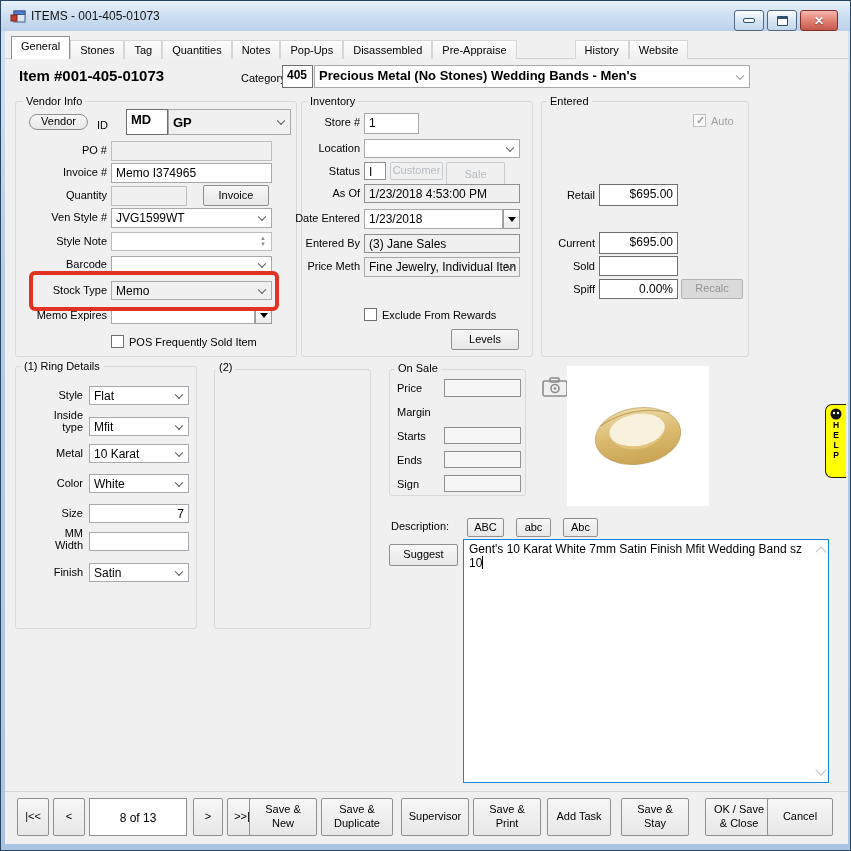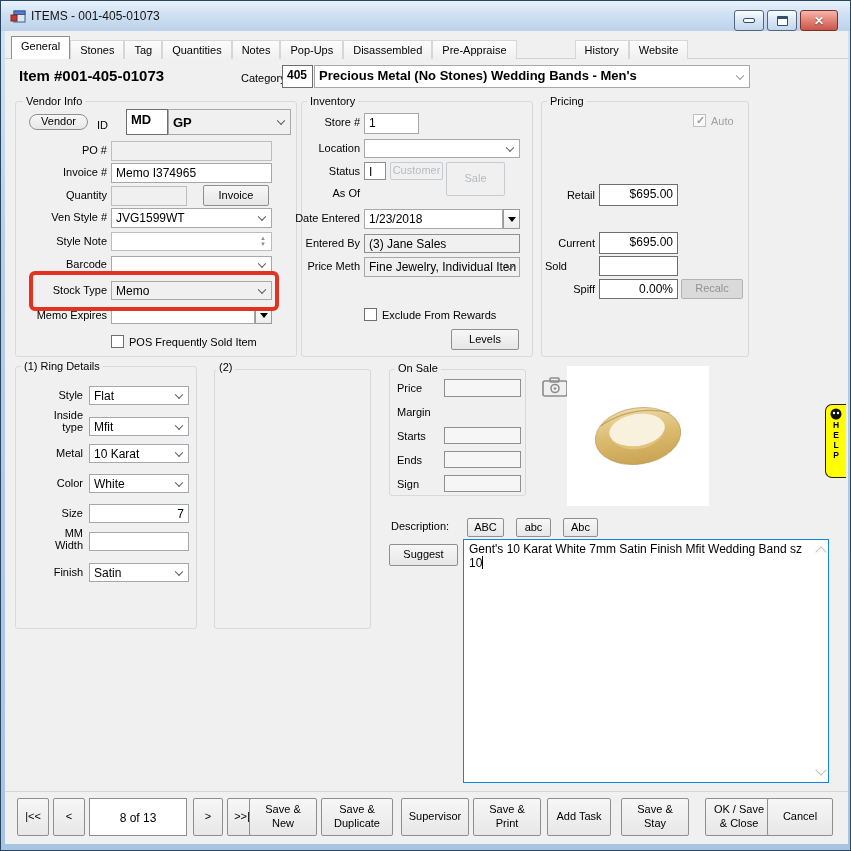--- a/index.html
+++ b/index.html
@@ -180,23 +180,24 @@
 
     <div class="lbl r" style="left:279px; top:111px; width:76px;">Location</div>
     <div class="combo" style="left:359px; top:108px; width:156px; height:19px;">
       <span></span>
       <span class="chev"></span>
     </div>
 
     <div class="lbl r" style="left:279px; top:134px; width:76px;">Status</div>
     <div class="txt" style="left:359px; top:131px; width:22px; height:18px; border-color:#8f8f8f;">I</div>
     <div class="btn dis" style="left:385px; top:131px; width:53px; height:18px;">Customer</div>
-    <div class="btn dis" style="left:441px; top:131px; width:59px; height:34px;">Sale</div>
+    <div class="btn dis" style="left:441px; top:131px; width:59px; height:26px;">Sale</div>
 
     <div class="lbl r" style="left:279px; top:156px; width:76px;">As Of</div>
+    <div class="txt dis" style="left:359px; top:153px; width:156px; height:19px; border-color:#8f8f8f; color:#000;">1/23/2018 4:53:00 PM</div>
 
     <div class="lbl r" style="left:279px; top:181px; width:76px;">Date Entered</div>
     <div class="txt" style="left:359px; top:178px; width:139px; height:20px;">1/23/2018</div>
     <div class="dropbtn" style="left:498px; top:178px; width:17px; height:20px;">
       <span class="tri"></span>
     </div>
 
     <div class="lbl r" style="left:279px; top:206px; width:76px;">Entered By</div>
     <div class="txt dis" style="left:359px; top:203px; width:156px; height:19px; border-color:#8f8f8f; color:#000;">(3) Jane Sales</div>
 
@@ -204,34 +205,34 @@
     <div class="combo gray" style="left:359px; top:226px; width:156px; height:20px;">
       <span>Fine Jewelry, Individual Iten</span>
       <span class="chev"></span>
     </div>
 
     <div class="cb" style="left:359px; top:277px;"></div>
     <div class="lbl" style="left:377px; top:278px;">Exclude From Rewards</div>
     <div class="btn" style="left:446px; top:298px; width:68px; height:21px;">Levels</div>
 
     <div class="grp" style="left:536px; top:70px; width:208px; height:256px;"></div>
-    <div class="grp-lb" style="left:542px; top:64px;">Pricing</div>
+    <div class="grp-lb" style="left:542px; top:64px;">Entered</div>
 
     <div class="cb dis" style="left:688px; top:83px;">
       <span class="mark">✓</span>
       </div>
     <div class="lbl" style="left:706px; top:84px; color:#a0a0a0;">Auto</div>
 
     <div class="lbl r" style="left:540px; top:158px; width:50px;">Retail</div>
     <div class="txt ralign" style="left:594px; top:153px; width:79px; height:22px; border-color:#6e6e6e;">$695.00</div>
 
     <div class="lbl r" style="left:540px; top:206px; width:50px;">Current</div>
     <div class="txt ralign" style="left:594px; top:201px; width:79px; height:22px; border-color:#6e6e6e;">$695.00</div>
 
-    <div class="lbl r" style="left:512px; top:229px; width:50px;">Sold</div>
+    <div class="lbl r" style="left:540px; top:229px; width:50px;">Sold</div>
     <div class="txt ralign" style="left:594px; top:225px; width:79px; height:20px; border-color:#6e6e6e;"></div>
 
     <div class="lbl r" style="left:540px; top:252px; width:50px;">Spiff</div>
     <div class="txt ralign" style="left:594px; top:248px; width:79px; height:20px; border-color:#6e6e6e;">0.00%</div>
     <div class="btn dis2" style="left:676px; top:248px; width:62px; height:20px;">Recalc</div>
 
     <div class="grp" style="left:10px; top:335px; width:182px; height:263px;"></div>
     <div class="grp-lb" style="left:16px; top:329px;">(1) Ring Details</div>
 
     <div class="lbl r" style="left:16px; top:358px; width:62px;">Style</div>

